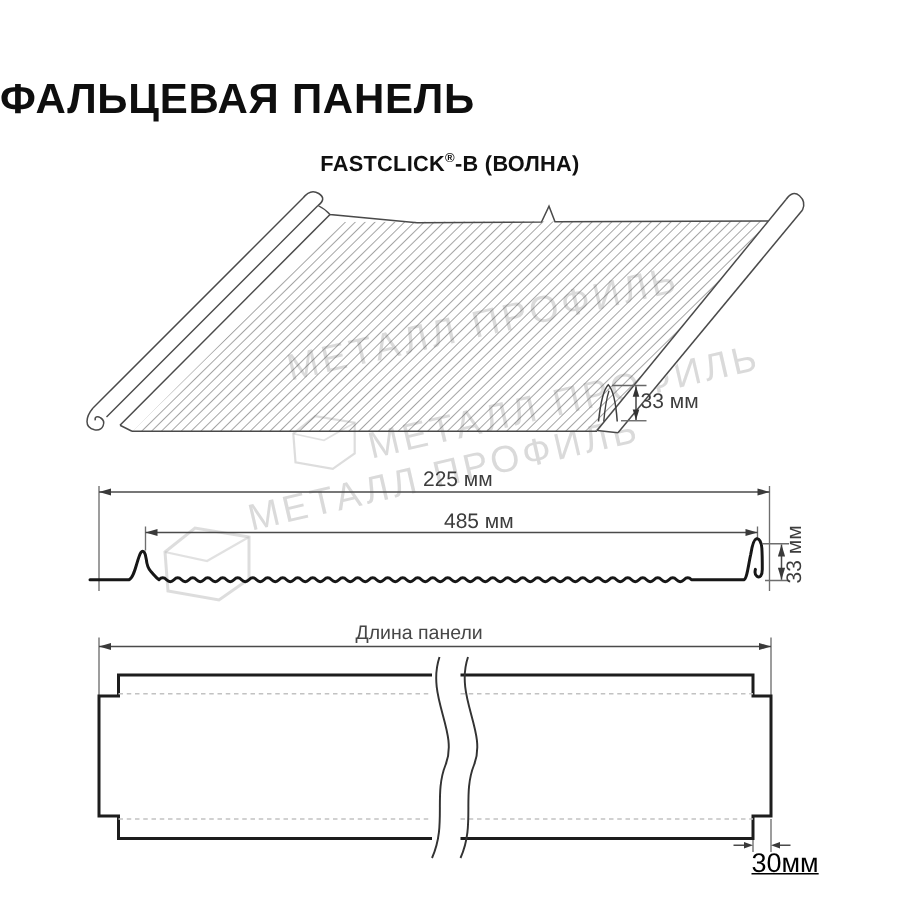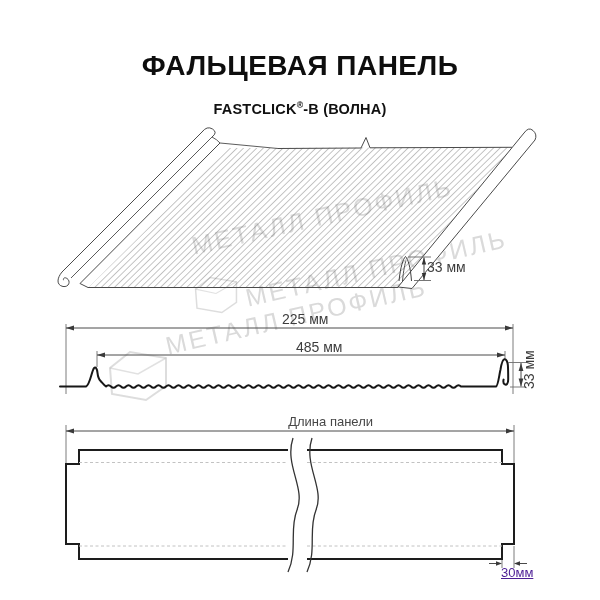--- a/index.html
+++ b/index.html
@@ -2,30 +2,30 @@
 <html><head>
 <meta charset="utf-8">
 <style>
   html,body{margin:0;padding:0;background:#fff;}
   #stage{
     position:relative;width:600px;height:600px;background:#ffffff;overflow:hidden;
     font-family:"Liberation Sans", sans-serif;
   }
   .abs{position:absolute;}
   .page-title{
-    left:0;right:0;top:50px;text-align:center;
+    left:0;right:0;top:50px;
     font-size:28px;font-weight:800;letter-spacing:.5px;color:#0e0e0e;
   }
   .product-subtitle{
     left:0;right:0;top:100px;text-align:center;
     font-size:14.5px;font-weight:700;color:#101010;letter-spacing:.2px;
   }
   .product-subtitle sup{font-size:60%;}
   .dim-label{font-size:14px;color:#3d3d3d;white-space:nowrap;}
-  .dim-label.small{font-size:13px;color:#4c1d95;text-decoration:underline;}
+  .dim-label.small{font-size:18px;color:#000000;text-decoration:underline;}
   .dim-label.mid{font-size:13px;color:#474747;}
   .rot90{transform:rotate(-90deg);transform-origin:0 0;}
   .wm-text{
     font-size:25px;letter-spacing:2.5px;color:#bcbcbc;opacity:.55;white-space:nowrap;
     transform:rotate(-13deg);transform-origin:0 50%;z-index:0;font-weight:400;
   }
   .wm{z-index:0;}
   .art{z-index:1;}
   .lbl{z-index:2;}
 </style>
@@ -151,16 +151,16 @@
 
     <g>
       <line x1="462" y1="150" x2="462" y2="158" stroke="#6e6e6e" stroke-width="0.9"></line>
       <line x1="474" y1="136" x2="474" y2="158" stroke="#6e6e6e" stroke-width="0.9"></line>
       <line x1="449" y1="153.5" x2="456" y2="153.5" stroke="#4a4a4a" stroke-width="1"></line>
       <polygon points="462,153.5 456,151.3 456,155.7" fill="#3a3a3a"></polygon>
       <line x1="480" y1="153.5" x2="487" y2="153.5" stroke="#4a4a4a" stroke-width="1"></line>
       <polygon points="474,153.5 480,151.3 480,155.7" fill="#3a3a3a"></polygon>
     </g>
   </svg>
-  <div class="abs dim-label mid lbl" style="left:237px;top:414px;width:100px;text-align:right;margin-left:36px;">Длина панели</div>
+  <div class="abs dim-label mid lbl" style="left:237px;top:414px;width:100px;text-align:left;">Длина панели</div>
   <div class="abs dim-label small lbl" style="left:501px;top:565px;">30мм</div>
 
 </div>
 
 </body></html>

